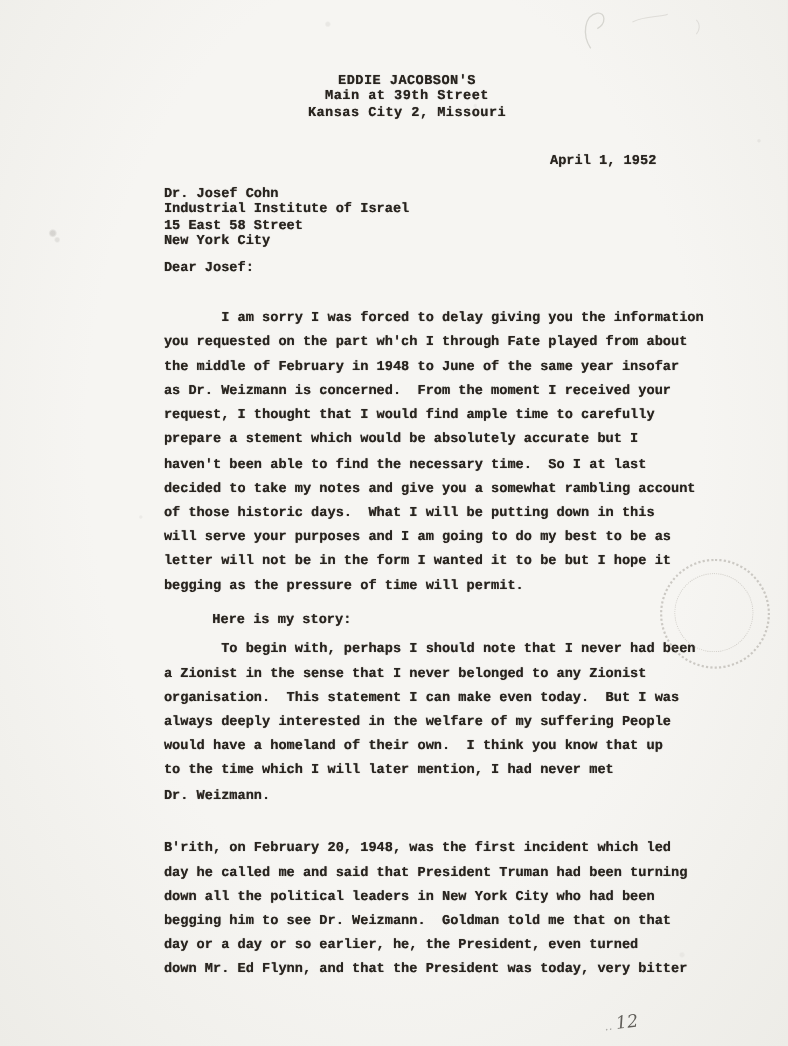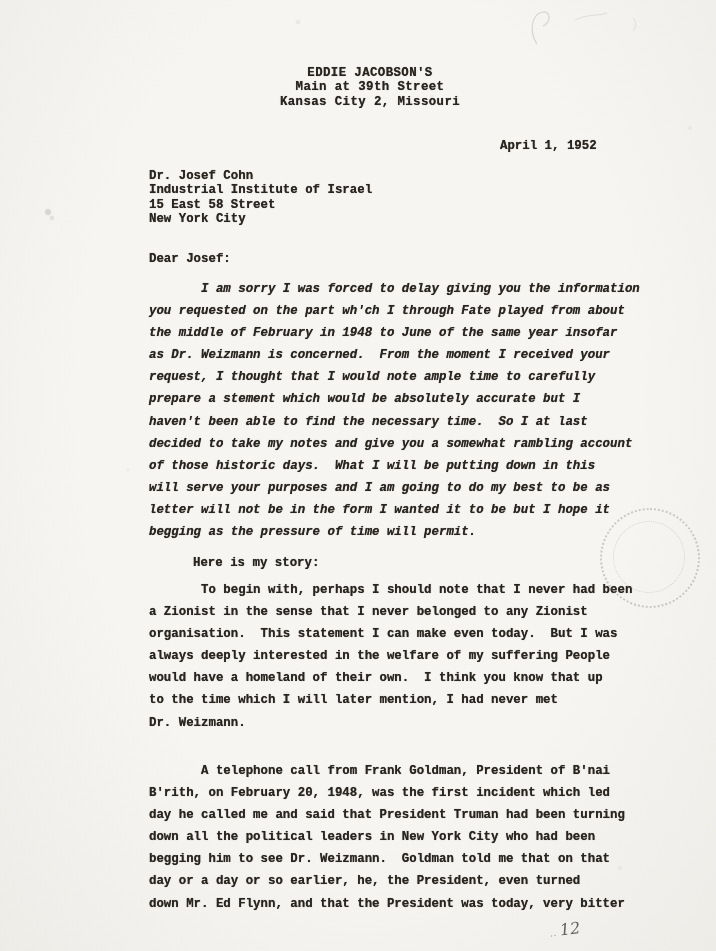--- a/index.html
+++ b/index.html
@@ -27,22 +27,22 @@
   .tw { position:absolute; }
   .tline { white-space:pre; }
   .lh22 .tline { line-height:22.1px; }
   .lh14 .tline { line-height:14.4px; }
   .letterhead {
     top:66px; left:12px; width:716px;
     text-align:center; letter-spacing:.4px;
   }
   .date-line { top:139px; left:500px; line-height:15px; }
   .recipient { top:169px; left:149px; }
-  .salutation { top:252px; left:149px; line-height:15px; }
-  .para1 { top:278px; left:149px;font-style:italic; }
+  .salutation { top:236px; left:149px; line-height:15px; }
+  .para1 { top:278px; left:149px; }
   .story-heading { top:556px; left:149px; line-height:15px;margin-left:44px; }
   .para2 { top:579px; left:149px; }
   .para3 { top:760px; left:149px; }
   .seal {
     position:absolute; left:600px; top:508px;
     width:96px; height:96px; border-radius:50%;
     border:2px dotted rgba(125,119,108,.34);
   }
   .seal-inner {
     position:absolute; left:11px; top:11px;
@@ -84,21 +84,21 @@
       <div class="tline">New York City</div>
     </div>
 
   <div class="tw salutation">Dear Josef:</div>
 
   <div class="tw para1 lh22">
       <div class="tline">       I am sorry I was forced to delay giving you the information</div>
       <div class="tline">you requested on the part wh'ch I through Fate played from about</div>
       <div class="tline">the middle of February in 1948 to June of the same year insofar</div>
       <div class="tline">as Dr. Weizmann is concerned.  From the moment I received your</div>
-      <div class="tline">request, I thought that I would note ample time to carefully</div>
+      <div class="tline">request, I thought that I would find ample time to carefully</div>
       <div class="tline">prepare a stement which would be absolutely accurate but I</div>
       <div class="tline">haven't been able to find the necessary time.  So I at last</div>
       <div class="tline">decided to take my notes and give you a somewhat rambling account</div>
       <div class="tline">of those historic days.  What I will be putting down in this</div>
       <div class="tline">will serve your purposes and I am going to do my best to be as</div>
       <div class="tline">letter will not be in the form I wanted it to be but I hope it</div>
       <div class="tline">begging as the pressure of time will permit.</div>
     </div>
 
   <div class="tw story-heading">Here is my story:</div>
@@ -107,21 +107,20 @@
       <div class="tline">       To begin with, perhaps I should note that I never had been</div>
       <div class="tline">a Zionist in the sense that I never belonged to any Zionist</div>
       <div class="tline">organisation.  This statement I can make even today.  But I was</div>
       <div class="tline">always deeply interested in the welfare of my suffering People</div>
       <div class="tline">would have a homeland of their own.  I think you know that up</div>
       <div class="tline">to the time which I will later mention, I had never met</div>
       <div class="tline">Dr. Weizmann.</div>
     </div>
 
   <div class="tw para3 lh22">
-      <div class="tline">       A telephone call from Frank Goldman, President of B'nai</div>
       <div class="tline">B'rith, on February 20, 1948, was the first incident which led</div>
       <div class="tline">day he called me and said that President Truman had been turning</div>
       <div class="tline">down all the political leaders in New York City who had been</div>
       <div class="tline">begging him to see Dr. Weizmann.  Goldman told me that on that</div>
       <div class="tline">day or a day or so earlier, he, the President, even turned</div>
       <div class="tline">down Mr. Ed Flynn, and that the President was today, very bitter</div>
     </div>
 
   <div class="seal">
     <div class="seal-inner"></div>

